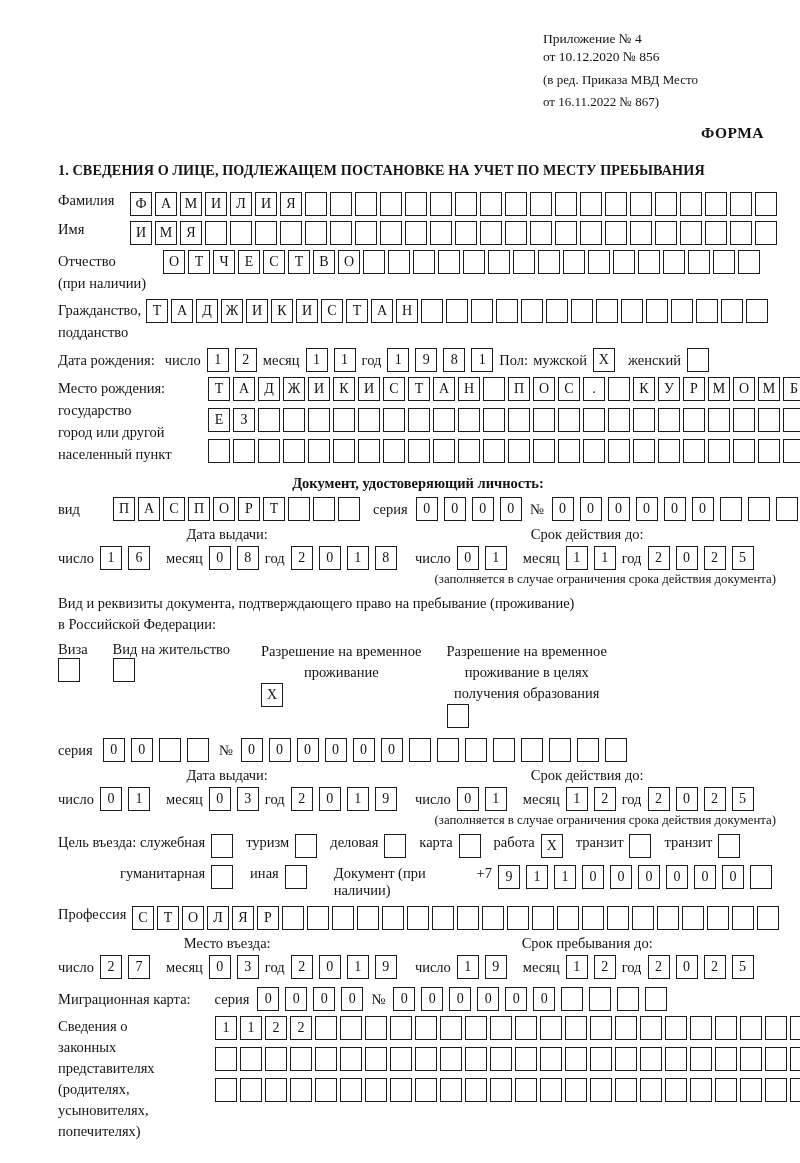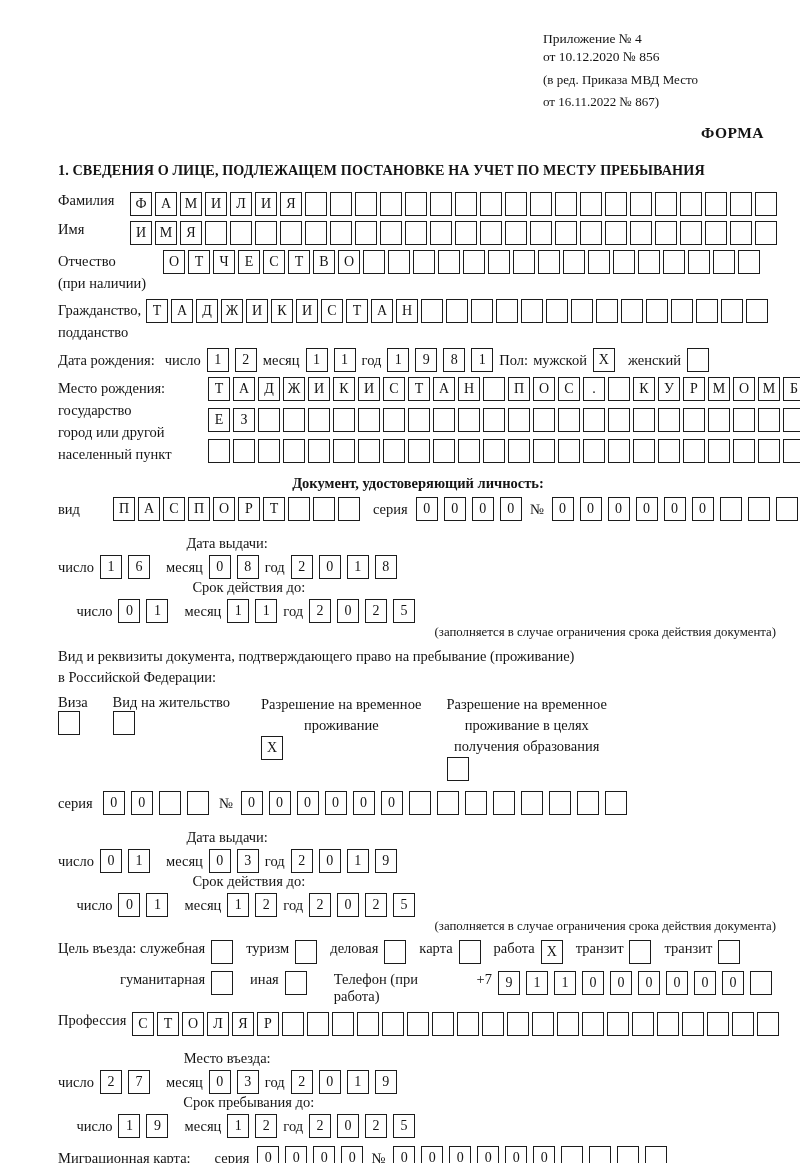--- a/index.html
+++ b/index.html
@@ -43,21 +43,21 @@
   .ml{white-space:pre-line;line-height:22px;}
 
   .w72{width:72px;}.w105{width:105px;}.w88{width:88px;}.w150{width:150px;}.w157{width:157px;}
   .stackrows .boxrow{margin-bottom:7px;display:flex;}
 
   .dochead{text-align:center;font-weight:bold;font-size:14.5px;margin:2px 0 5px 0;}
 
   .inlbl{margin:0 8px 0 10px;}
   .dl{margin-right:6px;}
 
-  .datecols{display:flex;margin-top:14px;flex-direction:column;}
+  .datecols{display:flex;margin-top:5px;}
   .dcol-l{width:47%;}
   .dcol-r{width:53%;}
   .dhead{text-align:center;font-size:14.5px;margin-bottom:3px;}
   .drow{display:flex;align-items:center;}
   .dcol-r .drow{justify-content:center;}
   .note{font-size:12.8px;text-align:right;padding-right:2px;margin-top:2px;margin-bottom:6px;}
 
   .intro{line-height:21px;}
   .checksrow{display:flex;align-items:flex-start;margin:6px 0 10px 0;}
   .chkpair{display:flex;align-items:flex-start;flex-direction:column;}
@@ -530,21 +530,21 @@
       <span class="cbox check"></span>
       <span class="lab gap10">транзит</span>
       <span class="cbox check"></span>
     </div>
 
     <div class="pairline" style="padding-left:62px">
       <span class="lab">гуманитарная</span>
       <span class="cbox check"></span>
       <span class="lab gap14">иная</span>
       <span class="cbox check"></span>
-      <span class="lab gap24">Телефон (при работа)</span>
+      <span class="lab gap24">Документ (при наличии)</span>
       <span class="lab gap14">+7</span>
       <span class="boxes dspace">
           <span class="cbox">9</span>
           <span class="cbox">1</span>
           <span class="cbox">1</span>
           <span class="cbox">0</span>
           <span class="cbox">0</span>
           <span class="cbox">0</span>
           <span class="cbox">0</span>
           <span class="cbox">0</span>

